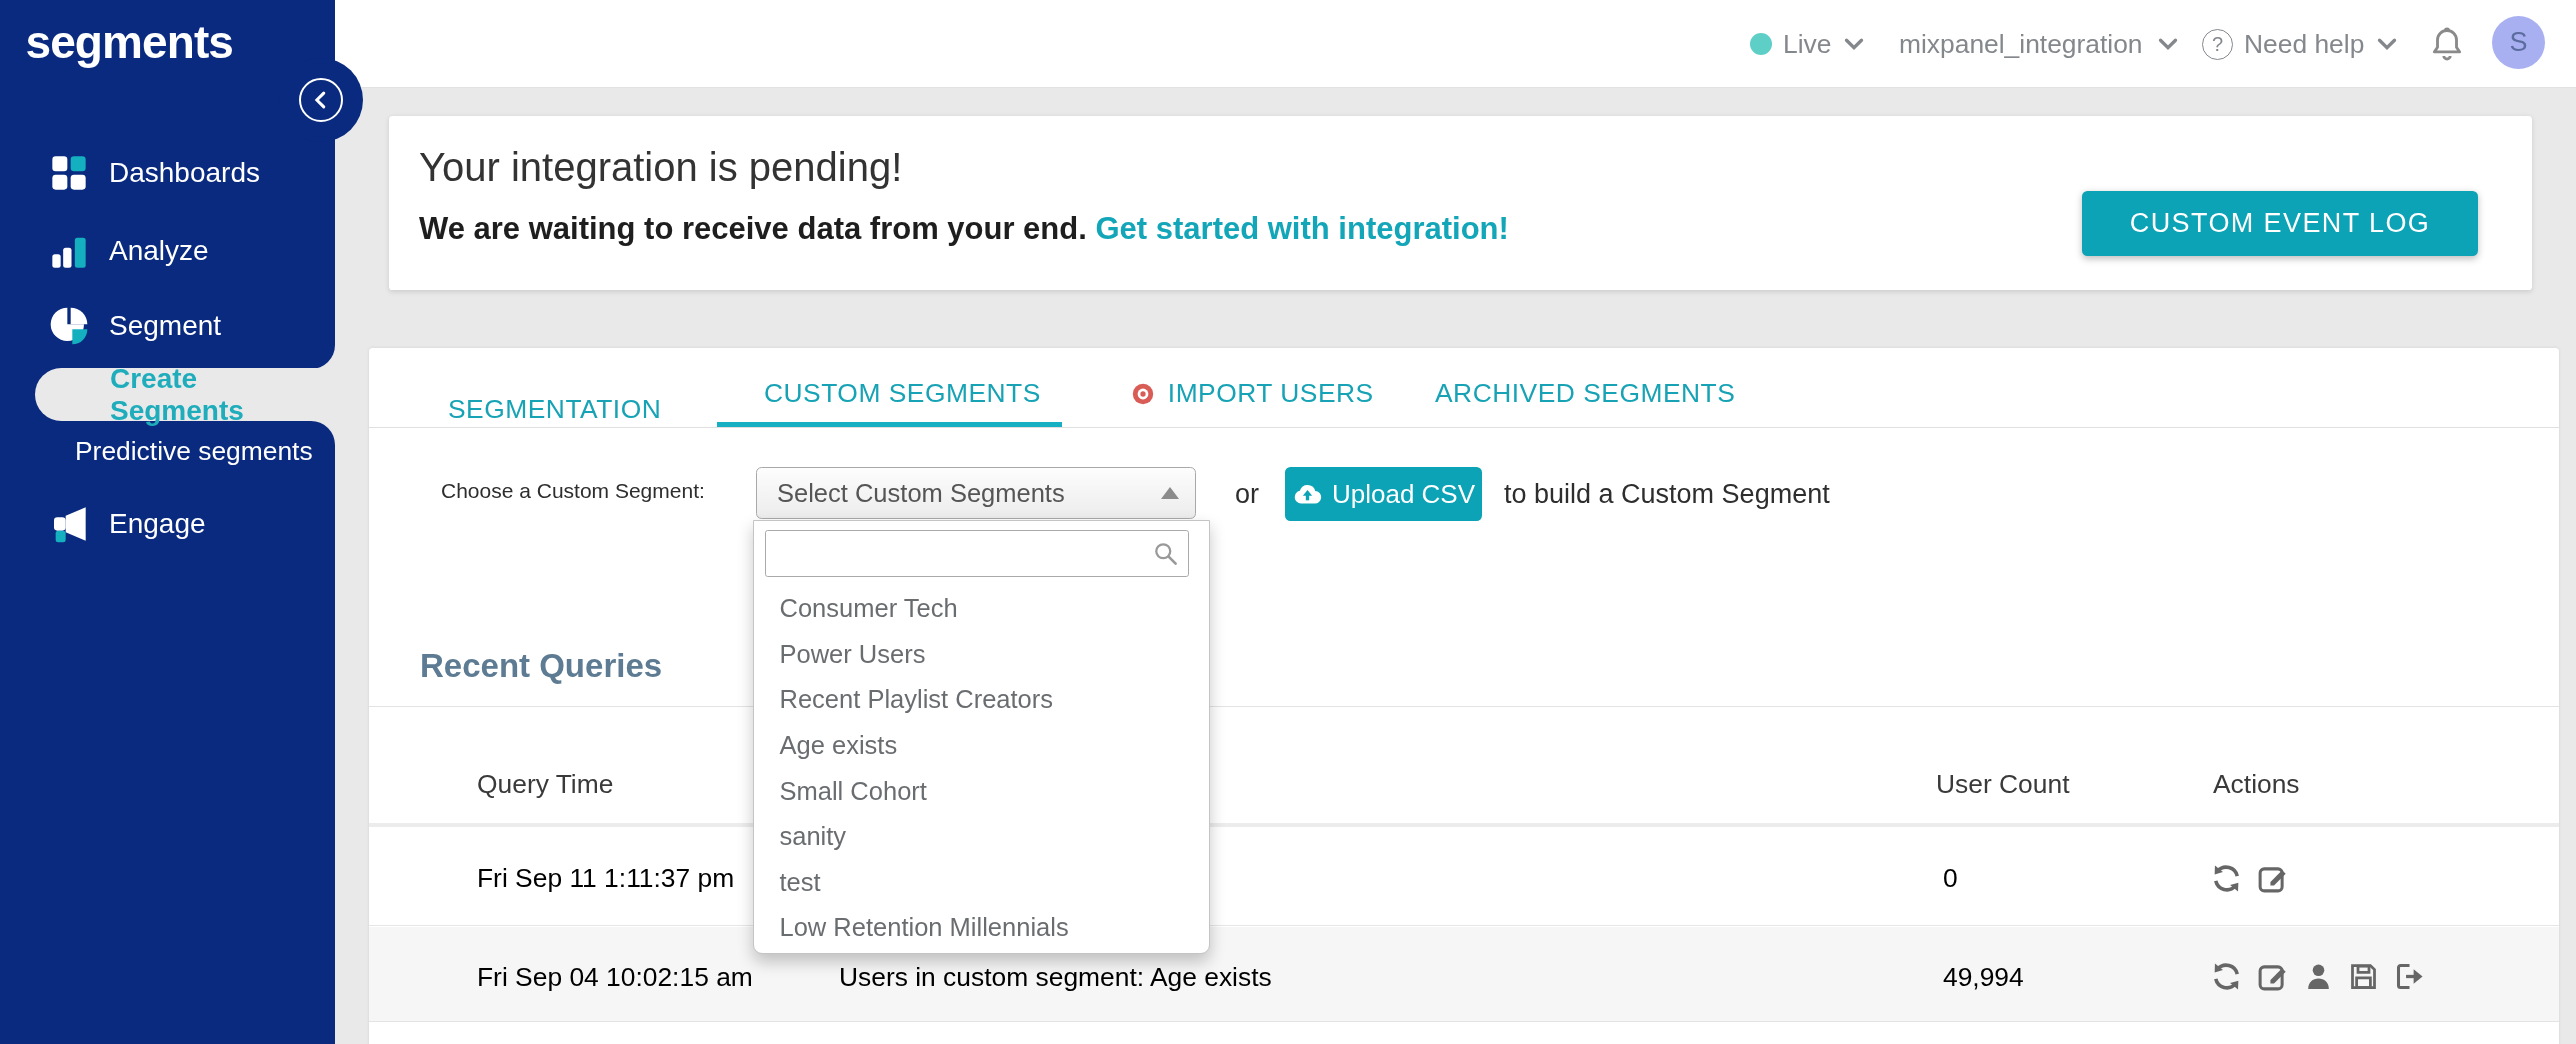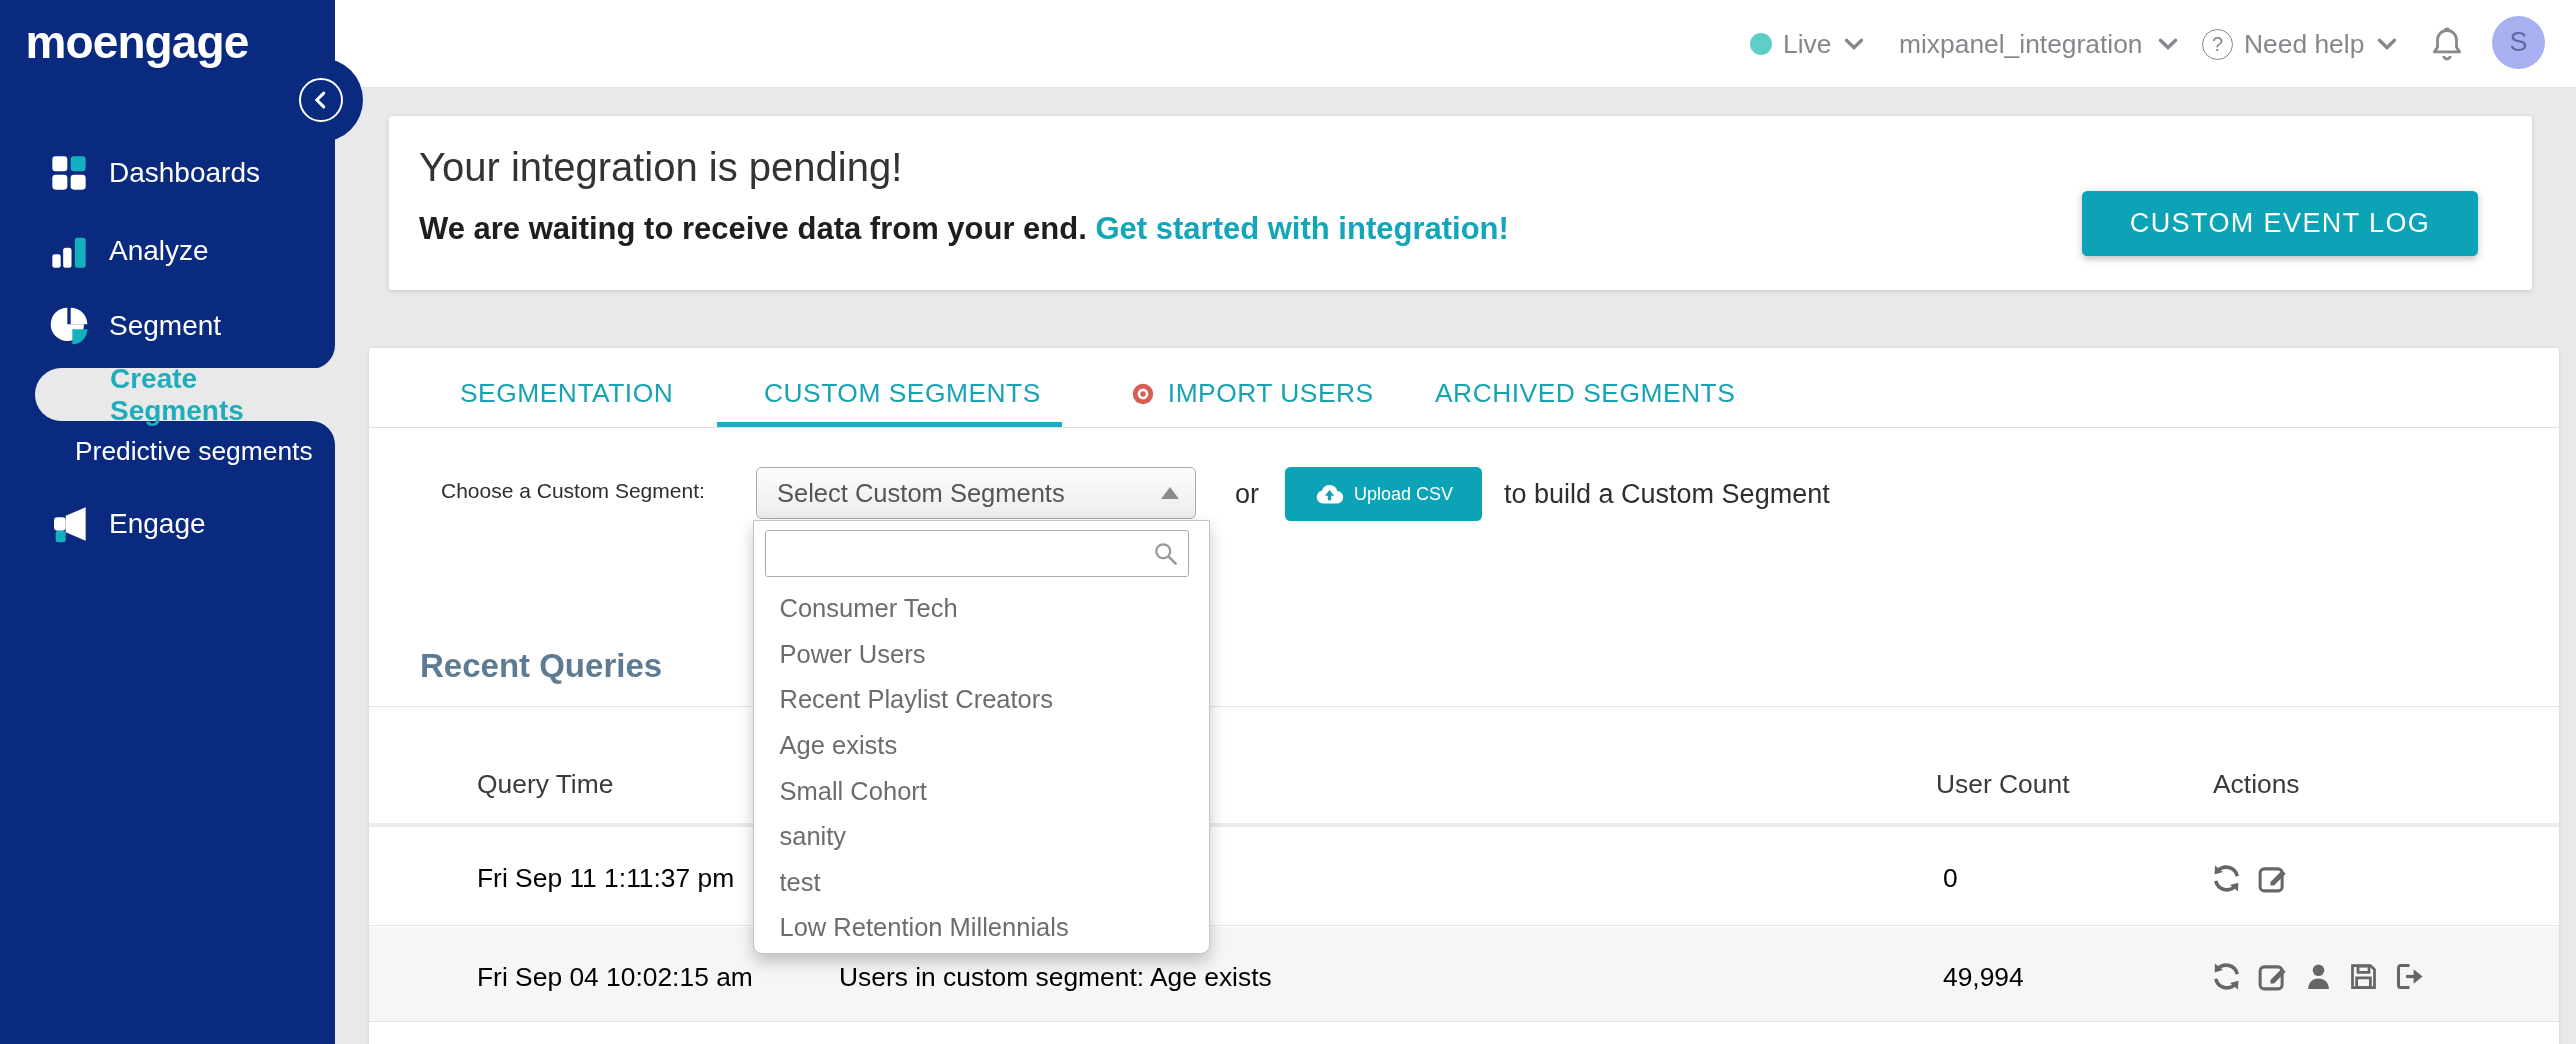--- a/index.html
+++ b/index.html
@@ -42,21 +42,21 @@
   
   .card { position:absolute; left:369px; top:348px; width:2190px; height:696px; background:#fff; border-radius:3.6px 3.6px 0 0; box-shadow:0 0.9px 3.6px rgba(0,0,0,.10); z-index:2; }
   .tab { position:absolute; top:25.5px; height:40px; display:flex; align-items:center; gap:12.8px; color:#17a3b5; font-size:26.4px; letter-spacing:0.5px; cursor:pointer; }
   .tab-underline { position:absolute; left:348px; top:74px; width:345px; height:6.4px; background:#17b0c2; }
   .tabs-border { position:absolute; left:0; top:79px; width:2190px; height:0.9px; background:#e0e0e0; }
 
   .picker-label { position:absolute; left:50px; top:131px; font-size:21px; color:#2e2e2e;margin-left:22px; }
   .select-box { position:absolute; left:387px; top:119px; width:440px; height:52px; background:linear-gradient(#fdfdfd,#ececec); border:0.9px solid #a9a9a9; border-radius:5.5px; display:flex; align-items:center; font-size:25.5px; color:#555; padding:10px 20px; cursor:pointer; }
   .select-caret { position:absolute; right:16.4px; width:0; height:0; border-left:9px solid transparent; border-right:9px solid transparent; border-bottom:12px solid #8b8b8b; }
   .or-label { position:absolute; left:866px; top:131px; font-size:27px; color:#2e2e2e; }
-  .btn-upload { left:916px; top:119px; width:197px; height:54px; font-size:18px; gap:9px; box-shadow:none; }
+  .btn-upload { left:916px; top:119px; width:197px; height:54px; font-size:26px; gap:9px; box-shadow:none; }
   .suffix-label { position:absolute; left:1135px; top:131px; font-size:27px; color:#2e2e2e; }
 
   .rq-title { position:absolute; left:51px; top:299px; font-size:33px; font-weight:bold; color:#5d7b92; }
   .rq-divider { position:absolute; left:0; top:358px; width:2190px; height:0.9px; background:#e3e3e3; }
   .th { position:absolute; top:421px; font-size:26.4px; color:#3a3a3a; }
   .th-underline { position:absolute; left:0; top:475px; width:2190px; height:4.6px; background:#ececec; }
   .row { position:absolute; left:0; width:2190px; }
   .row1 { top:479px; height:99px; background:#fff; border-bottom:0.9px solid #e6e6e6; }
   .row2 { top:579px; height:95px; background:#f6f6f7; border-bottom:0.9px solid #e3e3e3; }
   .cell { position:absolute; font-size:26.4px; color:#000000; }
@@ -69,21 +69,21 @@
   .dd-search input { position:absolute; left:7.3px; top:3.6px; width:365px; height:36px; border:none; outline:none; font-size:24px; font-family:inherit; }
   .dd-search .mag { position:absolute; right:9px; top:9px; width:27px; height:27px; }
   .dd-item { position:absolute; left:25.5px; height:36px; display:flex; align-items:center; font-size:25.5px; color:#6a6d70; cursor:pointer; width:401px; }
 </style>
 </head>
 <body>
 
 <div class="page">
 
   <div class="sidebar">
-    <div class="logo">moengage</div>
+    <div class="logo">segments</div>
 
     <div class="nav-item" style="top:144px;">
       <span class="ico">
         <svg viewBox="0 0 24 24" width="40" height="40">
             <rect x="2" y="2" width="9" height="9" rx="2" fill="#fff"></rect>
             <rect x="13" y="2" width="9" height="9" rx="2" fill="#14b0c0"></rect>
             <rect x="2" y="13" width="9" height="9" rx="2" fill="#fff"></rect>
             <rect x="13" y="13" width="9" height="9" rx="2" fill="#fff"></rect>
           </svg>
       </span>
@@ -178,21 +178,21 @@
     <div class="banner-title">Your integration is pending!</div>
     <div class="banner-sub">
       <span>We are waiting to receive data from your end.</span>
       <span class="banner-link">Get started with integration!</span>
     </div>
     <button class="btn-primary btn-eventlog">CUSTOM EVENT LOG</button>
   </div>
 
   <div class="card">
 
-    <div class="tab" style="left:91px;">
+    <div class="tab" style="left:79px;margin-top:16px;">
       <span>SEGMENTATION</span>
     </div>
     <div class="tab" style="left:395px;">
       <span>CUSTOM SEGMENTS</span>
     </div>
     <div class="tab" style="left:762px;">
       <svg viewBox="0 0 20 20" width="24" height="24">
           <circle cx="10" cy="10" r="8.5" fill="#d95c56"></circle>
           <circle cx="10" cy="10" r="4.5" fill="#fff"></circle>
           <circle cx="10" cy="10" r="2.2" fill="#d95c56"></circle>

